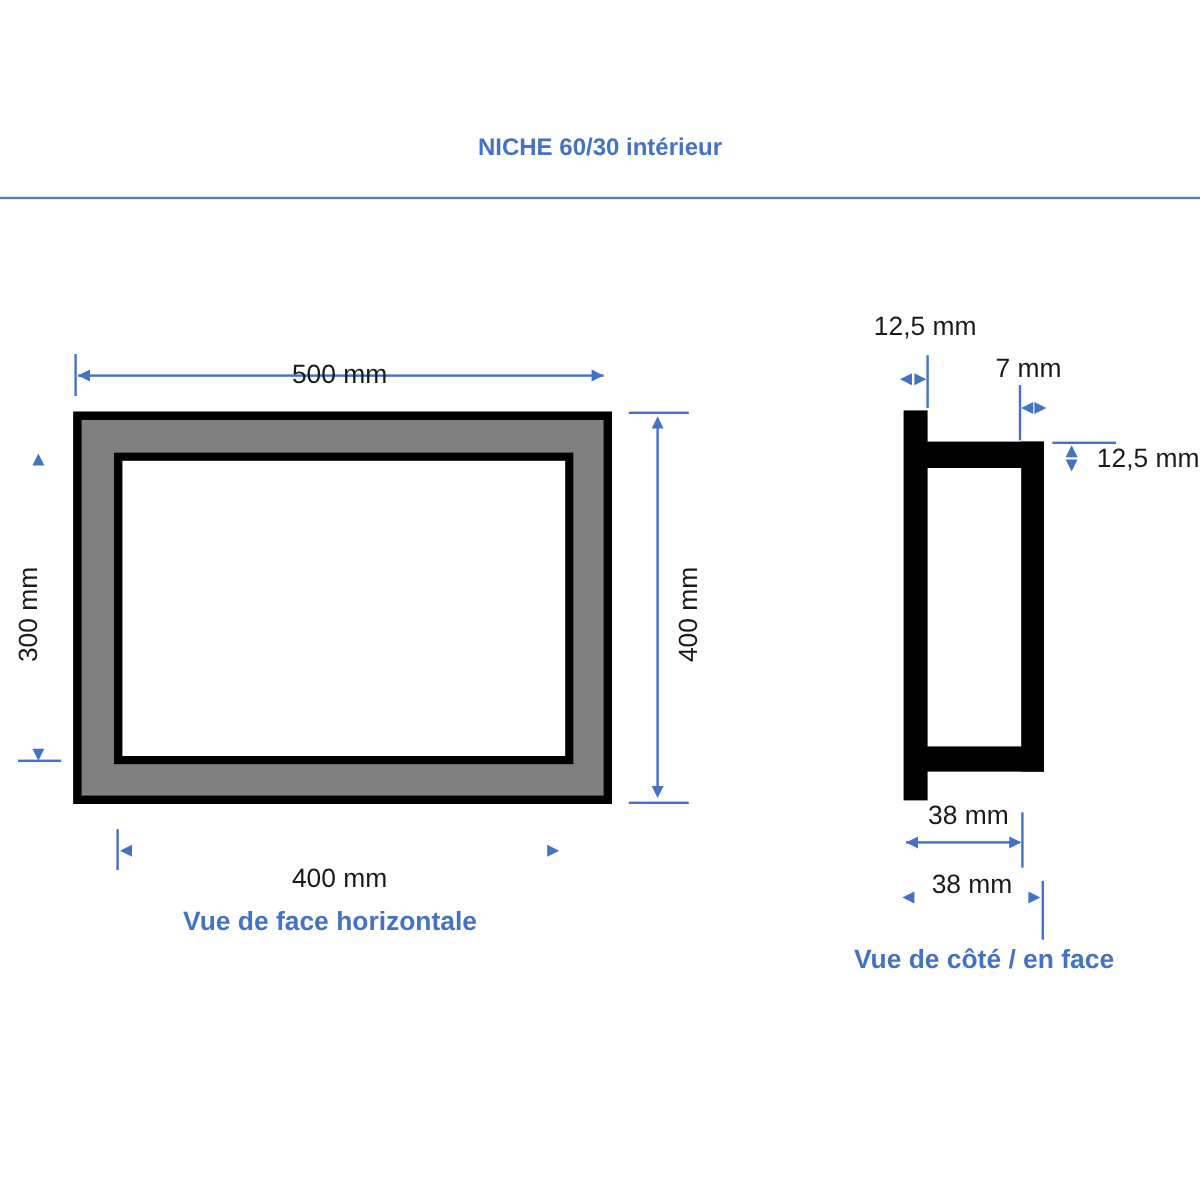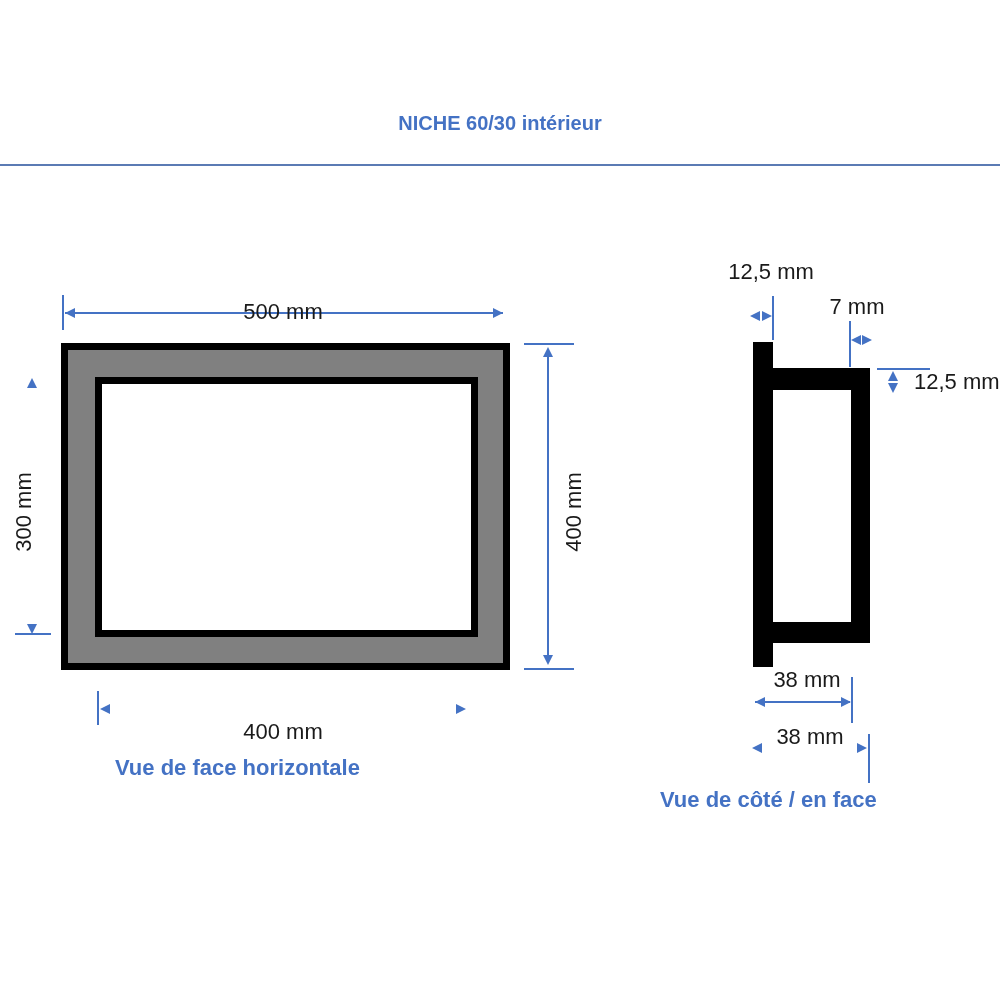--- a/index.html
+++ b/index.html
@@ -30,21 +30,21 @@
   .sv-flange{position:absolute;left:753px;top:342px;width:20px;height:325px;background:var(--ink);z-index:2;}
   .sv-channel{position:absolute;left:765px;top:368px;width:105px;height:275px;box-sizing:border-box;
               border-top:22px solid var(--ink);border-right:19px solid var(--ink);
               border-bottom:21px solid var(--ink);background:#fff;z-index:1;}
 
   
   .dline{position:absolute;background:var(--dim);}
   .dlabel{position:absolute;font-size:22px;color:var(--dimtext);text-align:center;white-space:nowrap;}
   .dlabel.rot{transform:rotate(-90deg);}
   .caption{position:absolute;font-size:22px;font-weight:bold;color:var(--accent);
-           text-align:left;white-space:nowrap;}
+           text-align:center;white-space:nowrap;}
   .arr{position:absolute;width:0;height:0;}
   .arr.l{border-top:5px solid transparent;border-bottom:5px solid transparent;border-right:10px solid var(--dim);}
   .arr.r{border-top:5px solid transparent;border-bottom:5px solid transparent;border-left:10px solid var(--dim);}
   .arr.u{border-left:5px solid transparent;border-right:5px solid transparent;border-bottom:10px solid var(--dim);}
   .arr.d{border-left:5px solid transparent;border-right:5px solid transparent;border-top:10px solid var(--dim);}
 </style>
 </head>
 <body>
 
 <div id="canvas">

